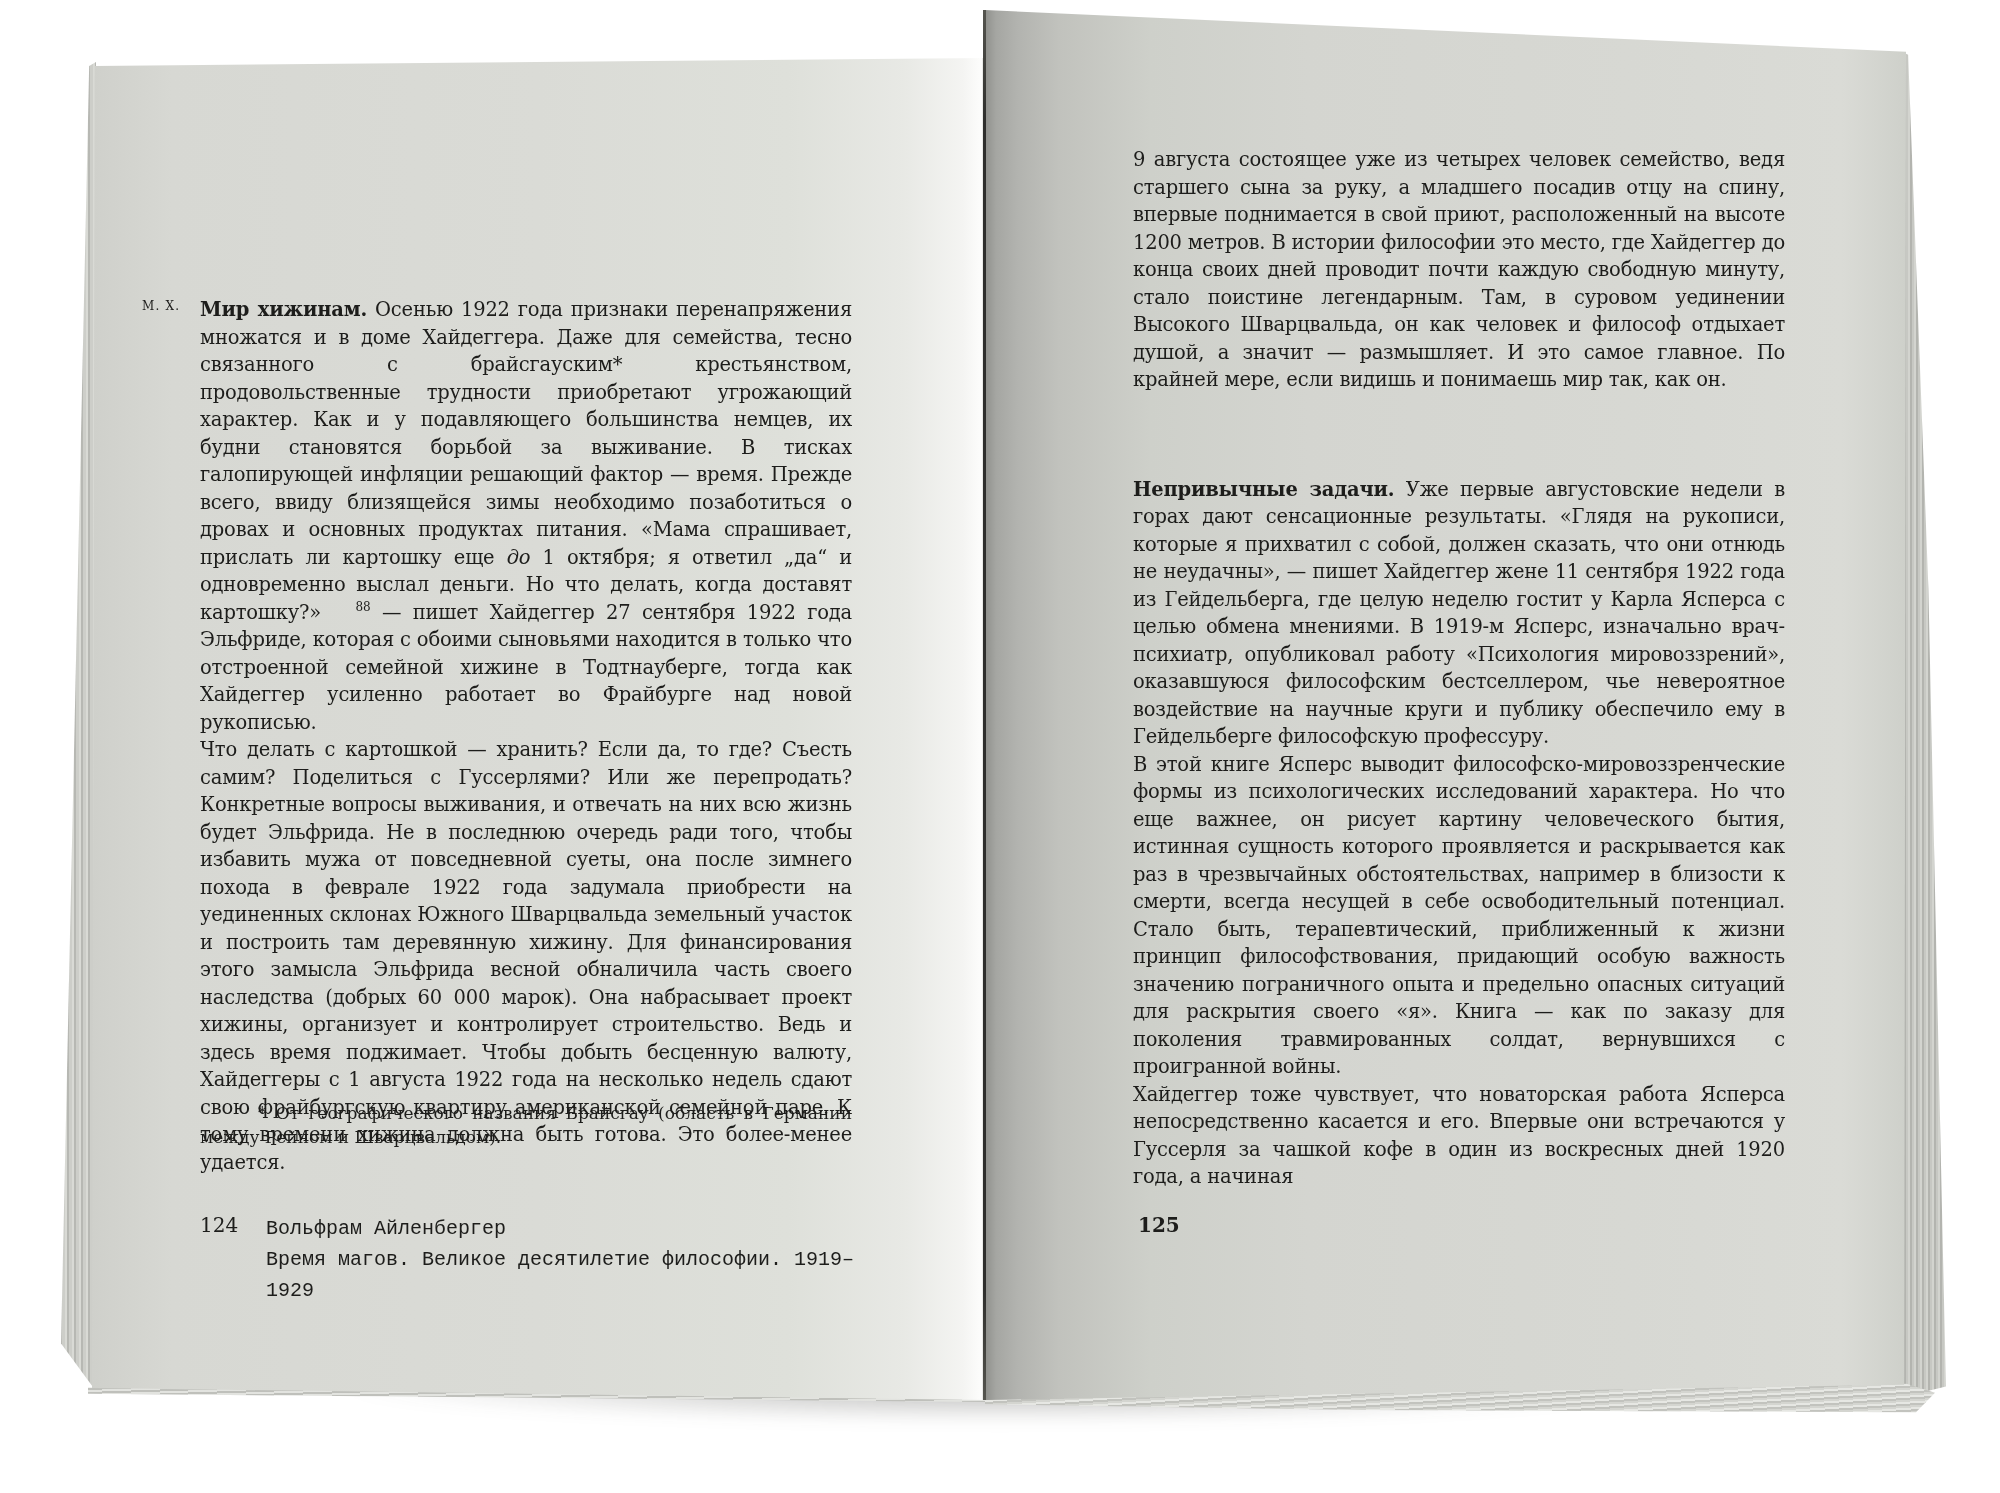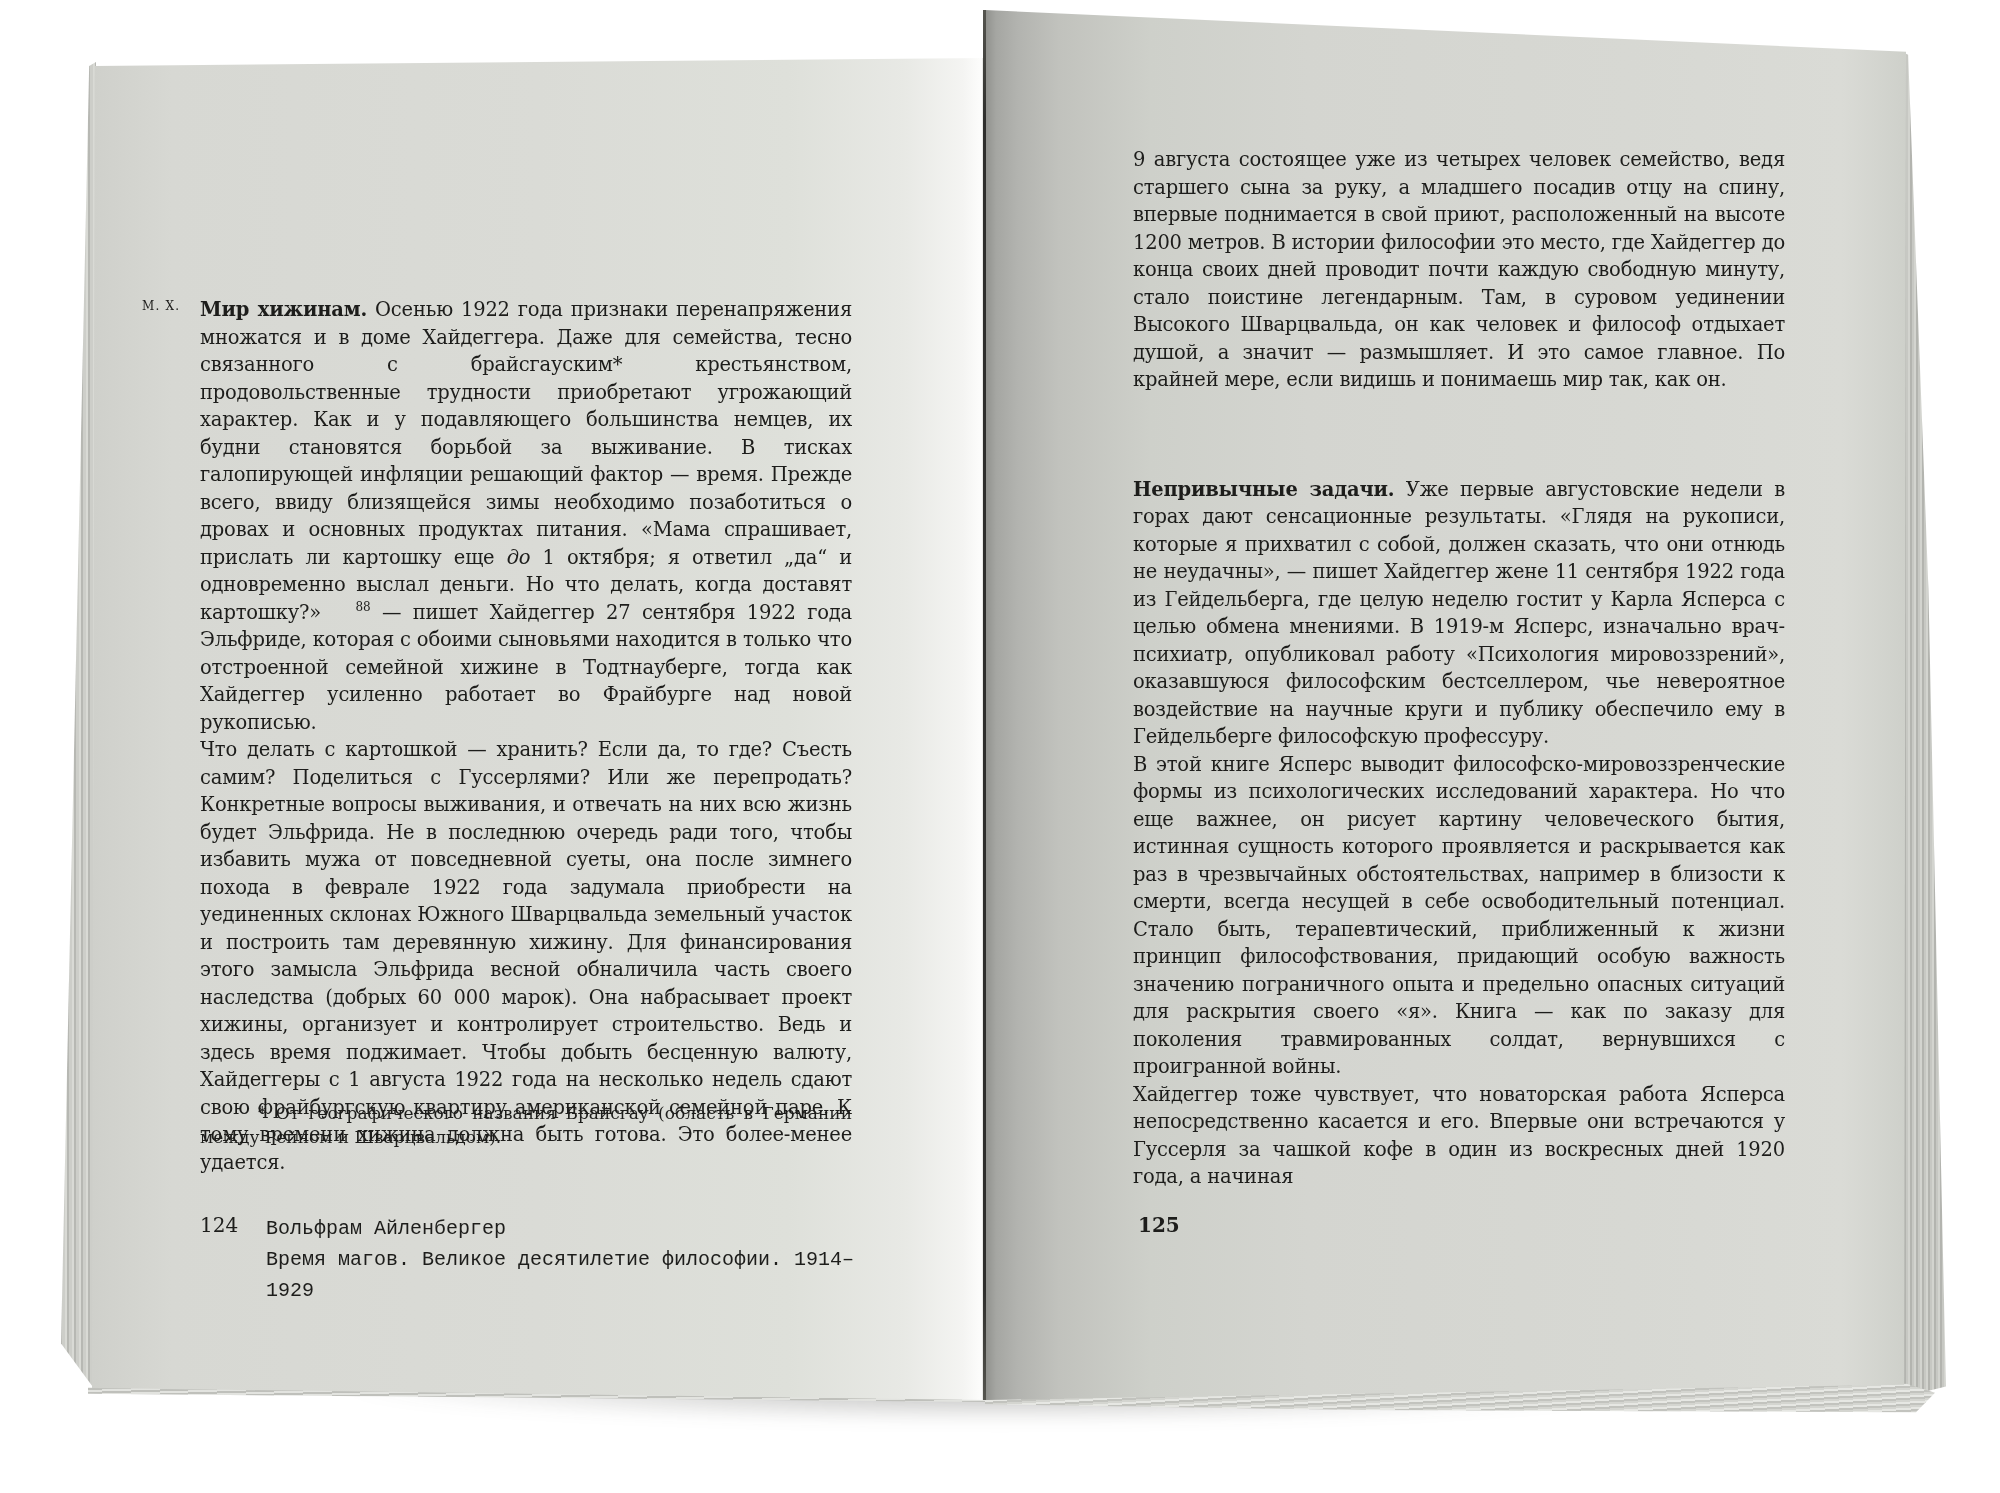--- a/index.html
+++ b/index.html
@@ -80,21 +80,21 @@
   <div class="txt body-col body-left">
       <div class="para"><span class="bold">Мир хижинам.</span><span> Осенью 1922 года признаки перенапряжения множатся и в доме Хайдеггера. Даже для семейства, тесно связанного с брайсгауским* крестьянством, продовольственные трудности приобретают угрожающий характер. Как и у подавляющего большинства немцев, их будни становятся борьбой за выживание. В тисках галопирующей инфляции решающий фактор — время. Прежде всего, ввиду близящейся зимы необходимо позаботиться о дровах и основных продуктах питания. «Мама спрашивает, прислать ли картошку еще </span><span class="italic">до</span><span> 1 октября; я ответил „да“ и одновременно выслал деньги. Но что делать, когда доставят картошку?» </span><sup>88</sup><span> — пишет Хайдеггер 27 сентября 1922 года Эльфриде, которая с обоими сыновьями находится в только что отстроенной семейной хижине в Тодтнауберге, тогда как Хайдеггер усиленно работает во Фрайбурге над новой рукописью.</span></div>
       <div class="para"><span>Что делать с картошкой — хранить? Если да, то где? Съесть самим? Поделиться с Гуссерлями? Или же перепродать? Конкретные вопросы выживания, и отвечать на них всю жизнь будет Эльфрида. Не в последнюю очередь ради того, чтобы избавить мужа от повседневной суеты, она после зимнего похода в феврале 1922 года задумала приобрести на уединенных склонах Южного Шварцвальда земельный участок и построить там деревянную хижину. Для финансирования этого замысла Эльфрида весной обналичила часть своего наследства (добрых 60 000 марок). Она набрасывает проект хижины, организует и контролирует строительство. Ведь и здесь время поджимает. Чтобы добыть бесценную валюту, Хайдеггеры с 1 августа 1922 года на несколько недель сдают свою фрайбургскую квартиру американской семейной паре. К тому времени хижина должна быть готова. Это более-менее удается.</span></div>
     </div>
 
   <div class="txt footnote">* От географического названия Брайсгау (область в Германии между Рейном и Шварцвальдом).</div>
 
   <div class="txt pagenum pagenum-left">124</div>
   <div class="txt footer-lines footer-left">
       <div>Вольфрам Айленбергер</div>
-      <div>Время магов. Великое десятилетие философии. 1914–1929</div>
+      <div>Время магов. Великое десятилетие философии. 1919–1929</div>
     </div>
 
   <div class="txt body-col body-right">
       <div class="para"><span>9 августа состоящее уже из четырех человек семейство, ведя старшего сына за руку, а младшего посадив отцу на спину, впервые поднимается в свой приют, расположенный на высоте 1200 метров. В истории философии это место, где Хайдеггер до конца своих дней проводит почти каждую свободную минуту, стало поистине легендарным. Там, в суровом уединении Высокого Шварцвальда, он как человек и философ отдыхает душой, а значит — размышляет. И это самое главное. По крайней мере, если видишь и понимаешь мир так, как он.</span></div>
       <div class="para gap"><span class="bold">Непривычные задачи.</span><span> Уже первые августовские недели в горах дают сенсационные результаты. «Глядя на рукописи, которые я прихватил с собой, должен сказать, что они отнюдь не неудачны», — пишет Хайдеггер жене 11 сентября 1922 года из Гейдельберга, где целую неделю гостит у Карла Ясперса с целью обмена мнениями. В 1919-м Ясперс, изначально врач-психиатр, опубликовал работу «Психология мировоззрений», оказавшуюся философским бестселлером, чье невероятное воздействие на научные круги и публику обеспечило ему в Гейдельберге философскую профессуру.</span></div>
       <div class="para"><span>В этой книге Ясперс выводит философско-мировоззренческие формы из психологических исследований характера. Но что еще важнее, он рисует картину человеческого бытия, истинная сущность которого проявляется и раскрывается как раз в чрезвычайных обстоятельствах, например в близости к смерти, всегда несущей в себе освободительный потенциал. Стало быть, терапевтический, приближенный к жизни принцип философствования, придающий особую важность значению пограничного опыта и предельно опасных ситуаций для раскрытия своего «я». Книга — как по заказу для поколения травмированных солдат, вернувшихся с проигранной войны.</span></div>
       <div class="para"><span>Хайдеггер тоже чувствует, что новаторская работа Ясперса непосредственно касается и его. Впервые они встречаются у Гуссерля за чашкой кофе в один из воскресных дней 1920 года, а начиная</span></div>
     </div>
 
   <div class="txt pagenum pagenum-right">125</div>

